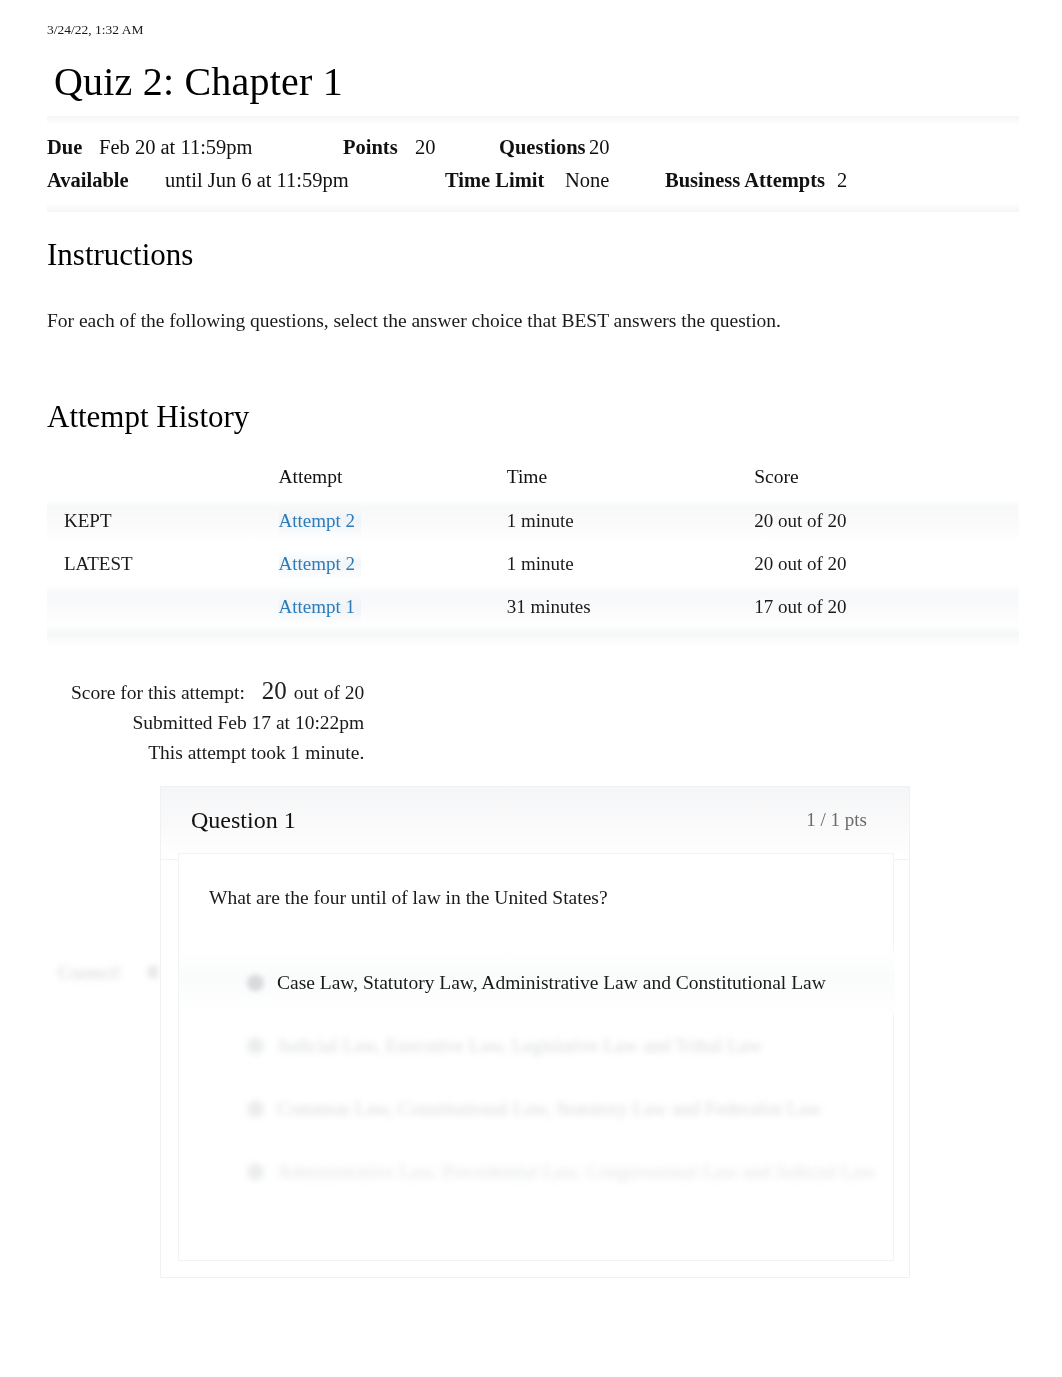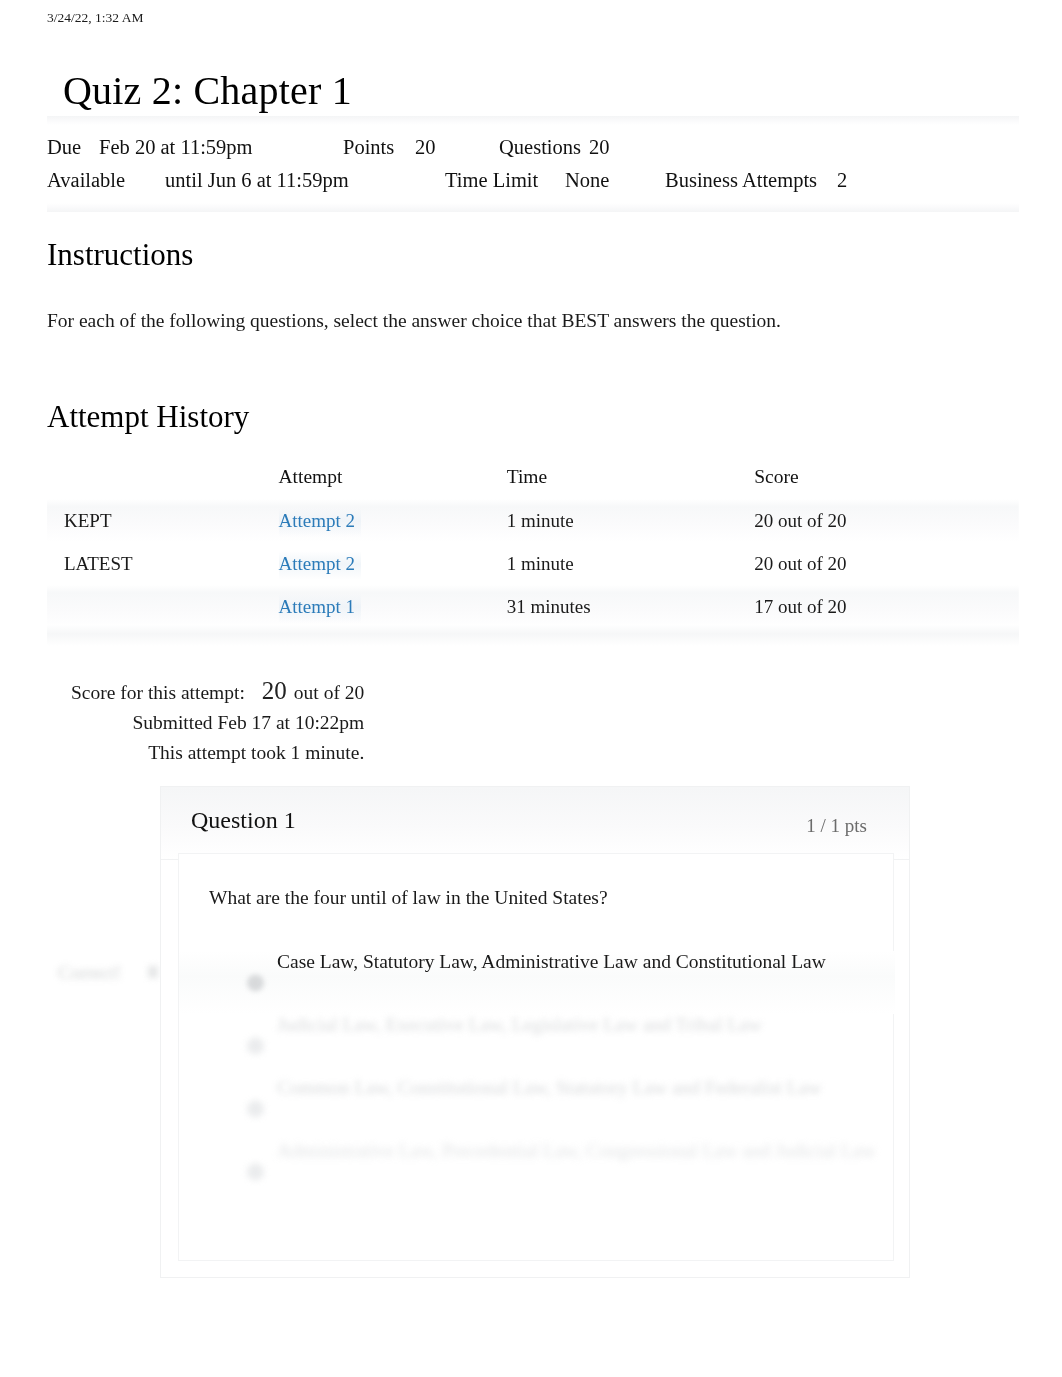--- a/index.html
+++ b/index.html
@@ -13,21 +13,21 @@
     height: 1377px;
     position: relative;
     font-family: "Liberation Serif", "DejaVu Serif", serif;
     color: #1a1a1a;
     overflow: hidden;
   }
 
   
   .print-header {
     position: absolute;
-    top: 10px;
+    top: 22px;
     left: 0;
     width: 1062px;
     height: 20px;
     font-size: 13.5px;
     color: #1a1a1a;
   }
   .print-header .ph-date {
     position: absolute;
     left: 47px;
     top: 0;
@@ -44,21 +44,21 @@
 
   
   .quiz-title {
     position: absolute;
     left: 47px;
     top: 52px;
     font-size: 40px;
     font-weight: normal;
     letter-spacing: 0.2px;
     color: #000;
-    margin: 16px;
+    margin: 7px;
     line-height: 1.15;
   }
 
   
   .meta-bar {
     position: absolute;
     left: 47px;
     top: 116px;
     width: 972px;
   }
@@ -74,21 +74,21 @@
   .meta-rows {
     padding: 6px 0 6px 0;
   }
   .meta-row {
     display: flex;
     align-items: baseline;
     font-size: 20.5px;
     line-height: 33px;
     white-space: nowrap;
   }
-  .meta-row .mlabel { color: #111; }
+  .meta-row .mlabel { color: #111; font-weight: bold; }
   .meta-row .mval   { color: #111; }
 
   .m-due-label      { width: 52px; }
   .m-due-value      { width: 244px; }
   .m-points-label   { width: 72px; }
   .m-points-value   { width: 84px; }
   .m-questions-label{ width: 90px; }
   .m-questions-value{ width: 60px; }
 
   .m-avail-label    { width: 118px; }
@@ -214,21 +214,21 @@
   .question-name {
     position: absolute;
     left: 30px;
     top: 20px;
     font-size: 24px;
     color: #111;
   }
   .question-points {
     position: absolute;
     right: 42px;
-    top: 28px;
+    top: 22px;
     font-size: 19px;
     color: #6b6b6b;
   }
 
   .question-body {
     position: absolute;
     left: 17px;
     top: 66px;
     width: 716px;
     height: 408px;
@@ -244,20 +244,21 @@
     color: #1a1a1a;
     white-space: nowrap;
   }
 
   
   .answers { position: absolute; left: 0; top: 97px; width: 716px; }
   .answer-row {
     position: relative;
     height: 63px;
     display: flex;
+    align-items: center;
     padding-left: 58px;
     box-sizing: border-box;
   }
   .answer-row.banded {
     background: linear-gradient(180deg, #ffffff 0%, #fafbfb 40%, #ffffff 100%);
   }
   .radio-mark {
     position: absolute;
     left: 68px;
     top: 50%;

